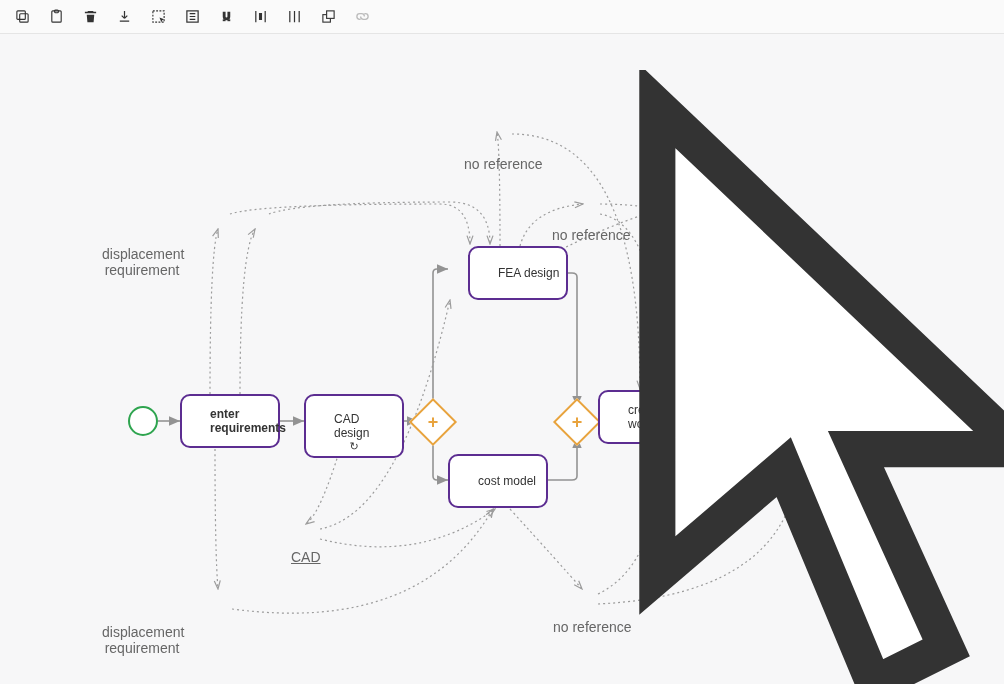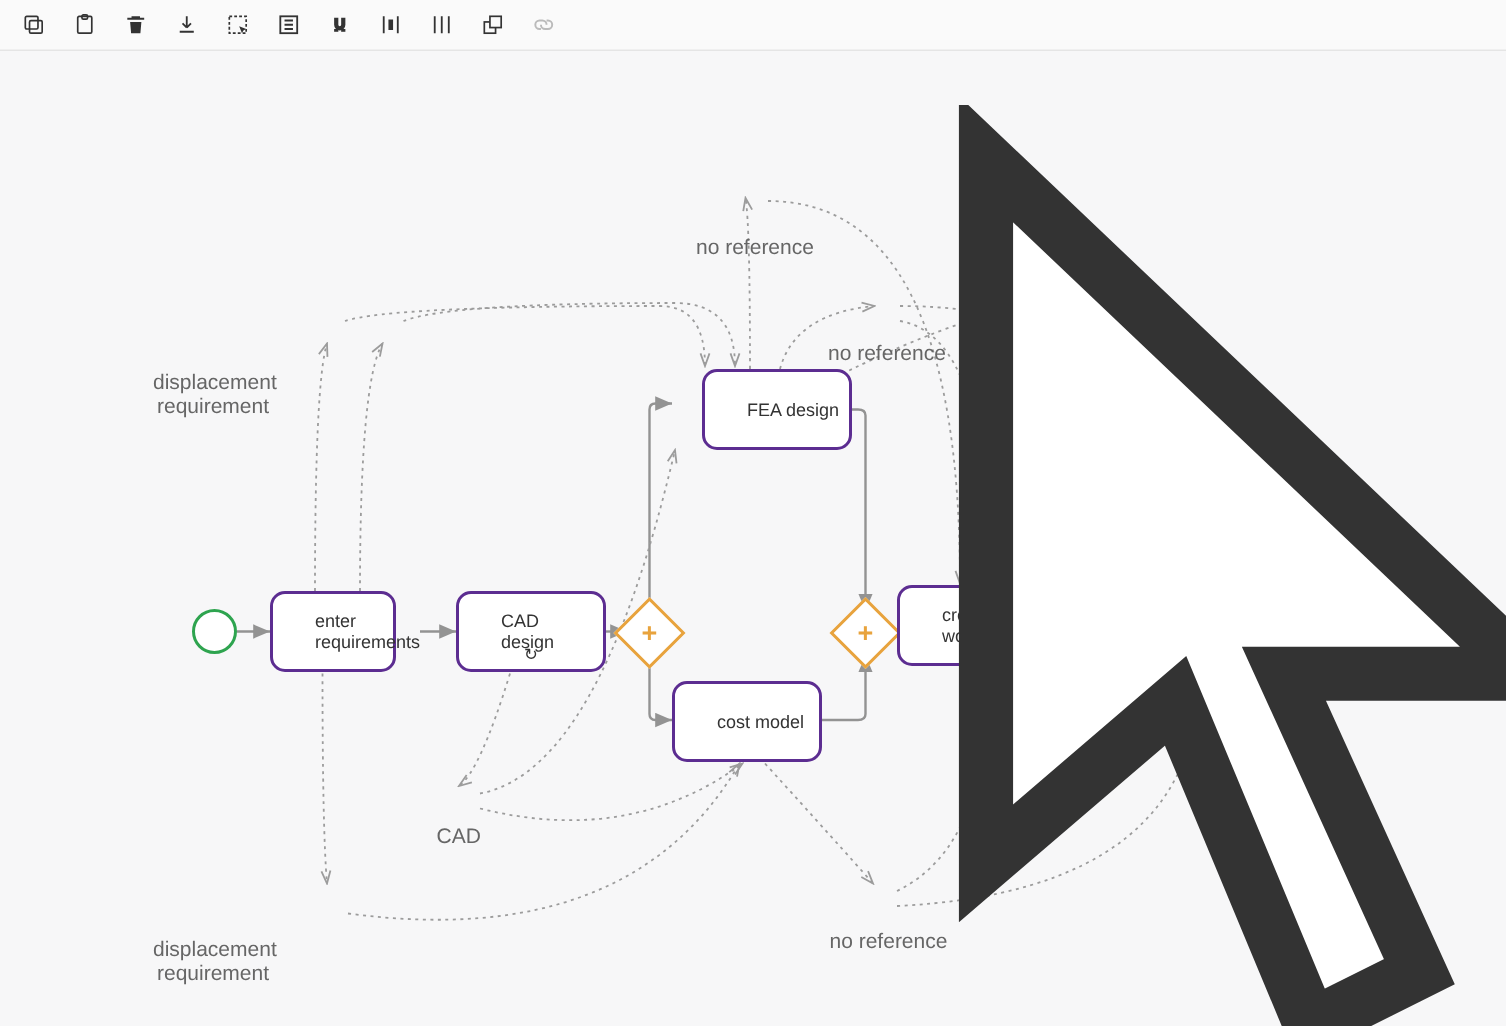--- a/index.html
+++ b/index.html
@@ -240,31 +240,31 @@
 
   <div class="gateway" style="left:416px; top:371px;">
     <div class="diamond"></div>
       <div class="plus">+</div>
   </div>
   <div class="gateway" style="left:560px; top:371px;">
     <div class="diamond"></div>
       <div class="plus">+</div>
   </div>
 
-  <div class="node task" style="left:180px; top:360px; width:84px; height:54px;">
+  <div class="node task" style="left:180px; top:360px; width:100px; height:54px;font-weight:bold;">
     <span class="user-icon">
       <svg width="14" height="14" viewBox="0 0 16 16" fill="currentColor">
           <circle cx="8" cy="5" r="3"></circle>
           <path d="M2 15c0-3 3-5 6-5s6 2 6 5"></path>
         </svg>
     </span>
     <span>enter requirements</span>
   </div>
 
-  <div class="node task" style="left:304px; top:360px; width:100px; height:54px;">
+  <div class="node task" style="left:304px; top:360px; width:100px; height:64px;">
     <span class="user-icon">
       <svg width="14" height="14" viewBox="0 0 16 16" fill="currentColor">
           <circle cx="8" cy="5" r="3"></circle>
           <path d="M2 15c0-3 3-5 6-5s6 2 6 5"></path>
         </svg>
     </span>
     <span>CAD design</span>
     <span class="loop-marker">↻</span>
   </div>
 
@@ -342,21 +342,21 @@
           <path d="M17 1 V8 H23" fill="none" stroke="#3aa0e8" stroke-width="1.6"></path>
         </svg>
       </div>
       <div class="doclabel" style="left: 686px; top: 193px;">no reference</div>
       <div class="node" style="left: 292px; top: 474px;">
         <svg class="doc" width="26" height="32" viewBox="0 0 26 32">
           <path d="M3 1 H17 L23 8 V31 H3 Z" fill="#fff" stroke="#3aa0e8" stroke-width="1.6"></path>
           <path d="M17 1 V8 H23" fill="none" stroke="#3aa0e8" stroke-width="1.6"></path>
         </svg>
       </div>
-      <div class="doclabel" style="left: 291px; top: 515px;">CAD</div>
+      <div class="doclabel" style="left: 291px; top: 515px; text-decoration: underline;">CAD</div>
       <div class="node" style="left: 205px; top: 542px;">
         <svg class="doc" width="26" height="32" viewBox="0 0 26 32">
           <path d="M3 1 H17 L23 8 V31 H3 Z" fill="#fff" stroke="#3aa0e8" stroke-width="1.6"></path>
           <path d="M17 1 V8 H23" fill="none" stroke="#3aa0e8" stroke-width="1.6"></path>
         </svg>
       </div>
       <div class="doclabel" style="left: 102px; top: 590px; white-space: normal; width: 80px; text-align: center;">displacement requirement</div>
       <div class="node" style="left: 571px; top: 542px;">
         <svg class="doc" width="26" height="32" viewBox="0 0 26 32">
           <path d="M3 1 H17 L23 8 V31 H3 Z" fill="#fff" stroke="#3aa0e8" stroke-width="1.6"></path>

